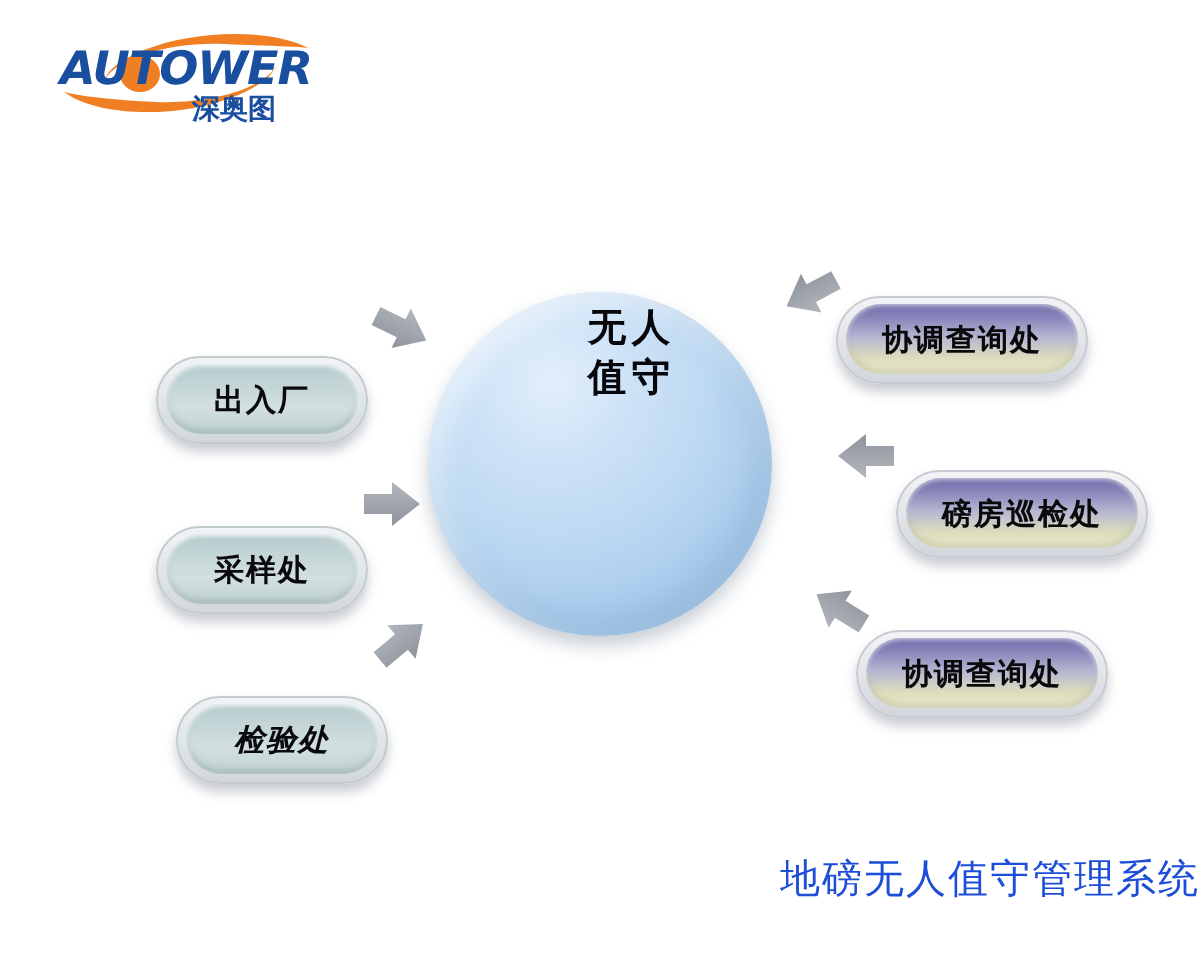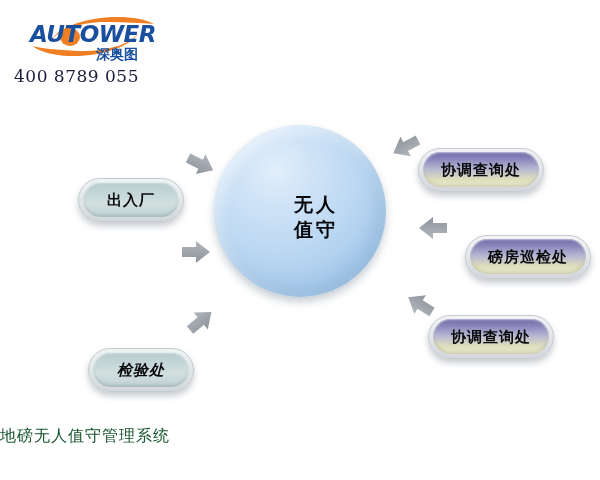--- a/index.html
+++ b/index.html
@@ -16,29 +16,29 @@
   .logo-wrap{position:absolute;left:14px;top:12px;width:140px;height:52px;margin-left:12px;}
   .logo-svg{position:absolute;left:0;top:0;}
   .phone{
     position:absolute;left:14px;top:66px;
     font-family:"DejaVu Serif","Liberation Serif",serif;
     font-size:17px;color:#1b1f3b;letter-spacing:0.5px;white-space:nowrap;
   }
 
   
   .hub{
-    position:absolute;left:214px;top:125px;width:172px;height:172px;
+    position:absolute;left:214px;top:146px;width:172px;height:172px;
     border-radius:50%;
     background:
       radial-gradient(circle at 36% 26%, #e2eefb 0%, #cfe3f7 22%, #bcd8f2 48%, #a9cced 72%, #9cc2e6 92%);
     box-shadow:
       0 5px 9px rgba(90,110,130,0.33),
       inset -7px -9px 16px rgba(120,155,190,0.30),
       inset 5px 6px 14px rgba(255,255,255,0.60);
-    display:flex;align-items:center;justify-content:center;
+    display:flex;justify-content:center;
   }
   .hub-label{
     text-align:center;line-height:1.30;
     font-size:19px;font-weight:bold;color:#07070b;
     letter-spacing:3px;
     transform:translate(16px,6px);
   }
   .hub-label span{display:block;}
 
   
@@ -74,41 +74,40 @@
     border:1px solid #c7cad2;
   }
   .pill-right .inner{
     background:linear-gradient(180deg,#6f6aa8 0%,#8d89bd 22%,#b6b7d2 48%,#dcdcbe 76%,#ececcb 100%);
     box-shadow:inset 0 1px 2px rgba(255,255,255,0.6), inset 0 -2px 3px rgba(140,140,120,0.3);
   }
 
   
   .caption{
     position:absolute;left:0;right:0;top:426px;
-    text-align:left;
+    text-align:right;
     font-family:"DejaVu Serif","Liberation Serif",serif;
-    font-size:16px;color:#14532d;letter-spacing:1px;
+    font-size:20px;color:#1d4ed8;letter-spacing:1px;
   }
 </style>
 </head>
 <body>
 
 <div id="canvas">
 
   <div class="logo-wrap">
     <svg class="logo-svg" width="140" height="52" viewBox="0 0 140 52">
       <path d="M6 34 C22 46, 62 48, 92 36 C104 31, 110 26, 112 21 C106 32, 80 40, 52 39 C30 38, 14 36, 6 34 Z" fill="#ef7f22"></path>
       <path d="M128 12 C112 3, 74 2, 46 13 C34 18, 28 23, 26 28 C33 17, 58 9, 86 10 C108 11, 121 11, 128 12 Z" fill="#ef7f22"></path>
       <ellipse cx="44" cy="25" rx="10" ry="9" fill="#ef7f22"></ellipse>
       <text x="4" y="30" font-family="'DejaVu Sans','Liberation Sans',sans-serif" font-size="23" font-weight="bold" font-style="italic" fill="#1a4fa0" letter-spacing="-0.5">AUTOWER</text>
       <text x="70" y="47" font-family="'DejaVu Sans','Liberation Sans',sans-serif" font-size="14" font-weight="bold" fill="#1a4fa0">深奥图</text>
     </svg>
   </div>
 
-  <div class="phone">400 8789 055</div>
 
   <svg width="600" height="480" style="position:absolute;left:0;top:0;">
     <defs>
       <linearGradient id="ag" x1="0" y1="0" x2="0" y2="1">
         <stop offset="0%" stop-color="#b2b7bd"></stop>
         <stop offset="100%" stop-color="#8e949c"></stop>
       </linearGradient>
     </defs>
 
     <g transform="translate(188,158) rotate(26)">
@@ -141,32 +140,36 @@
       <span>无人</span>
       <span>值守</span>
     </div>
   </div>
 
   <div class="pill pill-left" style="left:78px;top:146px;width:104px;height:42px;">
     <span class="inner"></span>
     <span class="txt">出入厂</span>
   </div>
 
+  <div class="pill pill-left" style="left:78px;top:231px;width:104px;height:42px;">
+    <span class="inner"></span>
+    <span class="txt">采样处</span>
+  </div>
 
   <div class="pill pill-left" style="left:88px;top:316px;width:104px;height:42px;font-style:italic;">
     <span class="inner"></span>
     <span class="txt">检验处</span>
   </div>
 
   <div class="pill pill-right" style="left:418px;top:116px;width:124px;height:42px;">
     <span class="inner"></span>
     <span class="txt">协调查询处</span>
   </div>
 
-  <div class="pill pill-right" style="left:465px;top:203px;width:124px;height:42px;">
+  <div class="pill pill-right" style="left:448px;top:203px;width:124px;height:42px;">
     <span class="inner"></span>
     <span class="txt">磅房巡检处</span>
   </div>
 
   <div class="pill pill-right" style="left:428px;top:283px;width:124px;height:42px;">
     <span class="inner"></span>
     <span class="txt">协调查询处</span>
   </div>
 
   <div class="caption">地磅无人值守管理系统</div>

